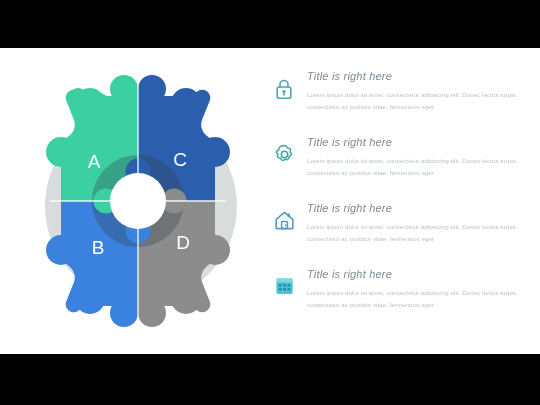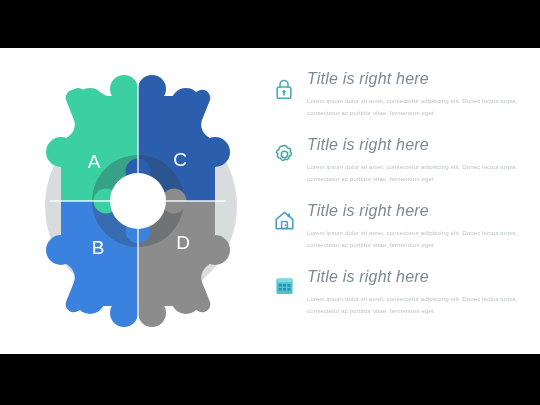--- a/index.html
+++ b/index.html
@@ -83,21 +83,21 @@
     padding-top: 8px;
   }
   .row-icon svg { display: block; }
   .row-text {
     flex: 1 1 auto;
     padding-left: 5px;
   }
   .row-title {
     font-family: "Liberation Sans", sans-serif;
     font-style: italic;
-    font-size: 16px;
+    font-size: 11px;
     color: #7c8a93;
     letter-spacing: 0.2px;
     margin: 0 0 7px 0;
     line-height: 1.1;
   }
   .row-body {
     font-family: "Liberation Sans", sans-serif;
     font-size: 6.2px;
     color: #b9c2c8;
     line-height: 1.95;

